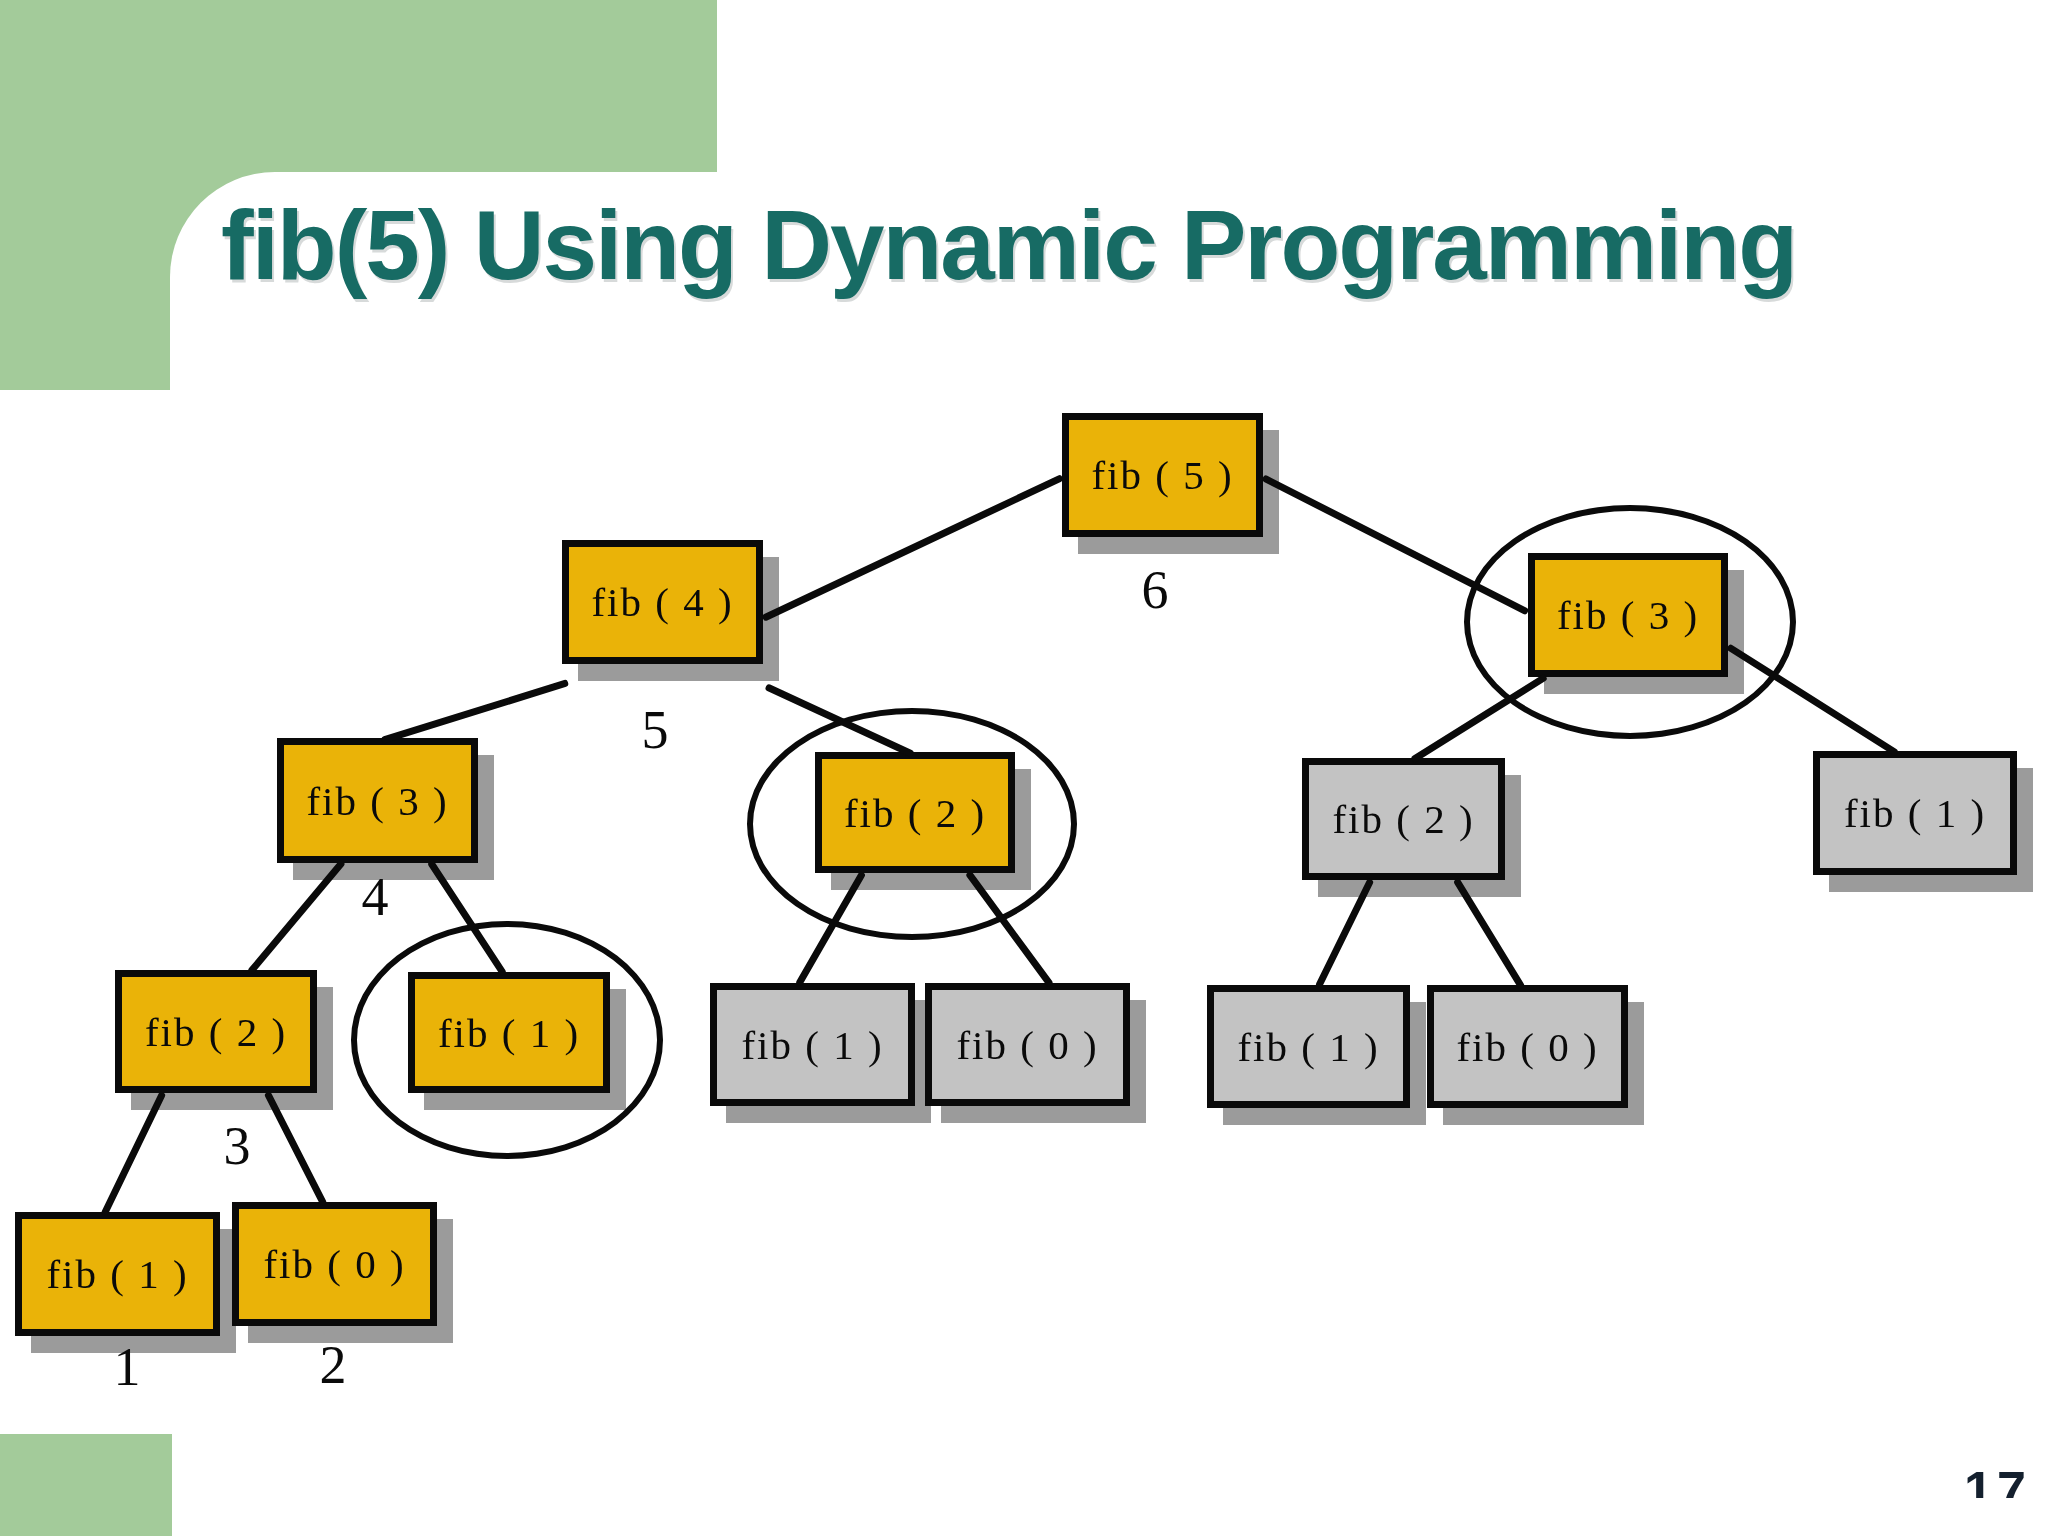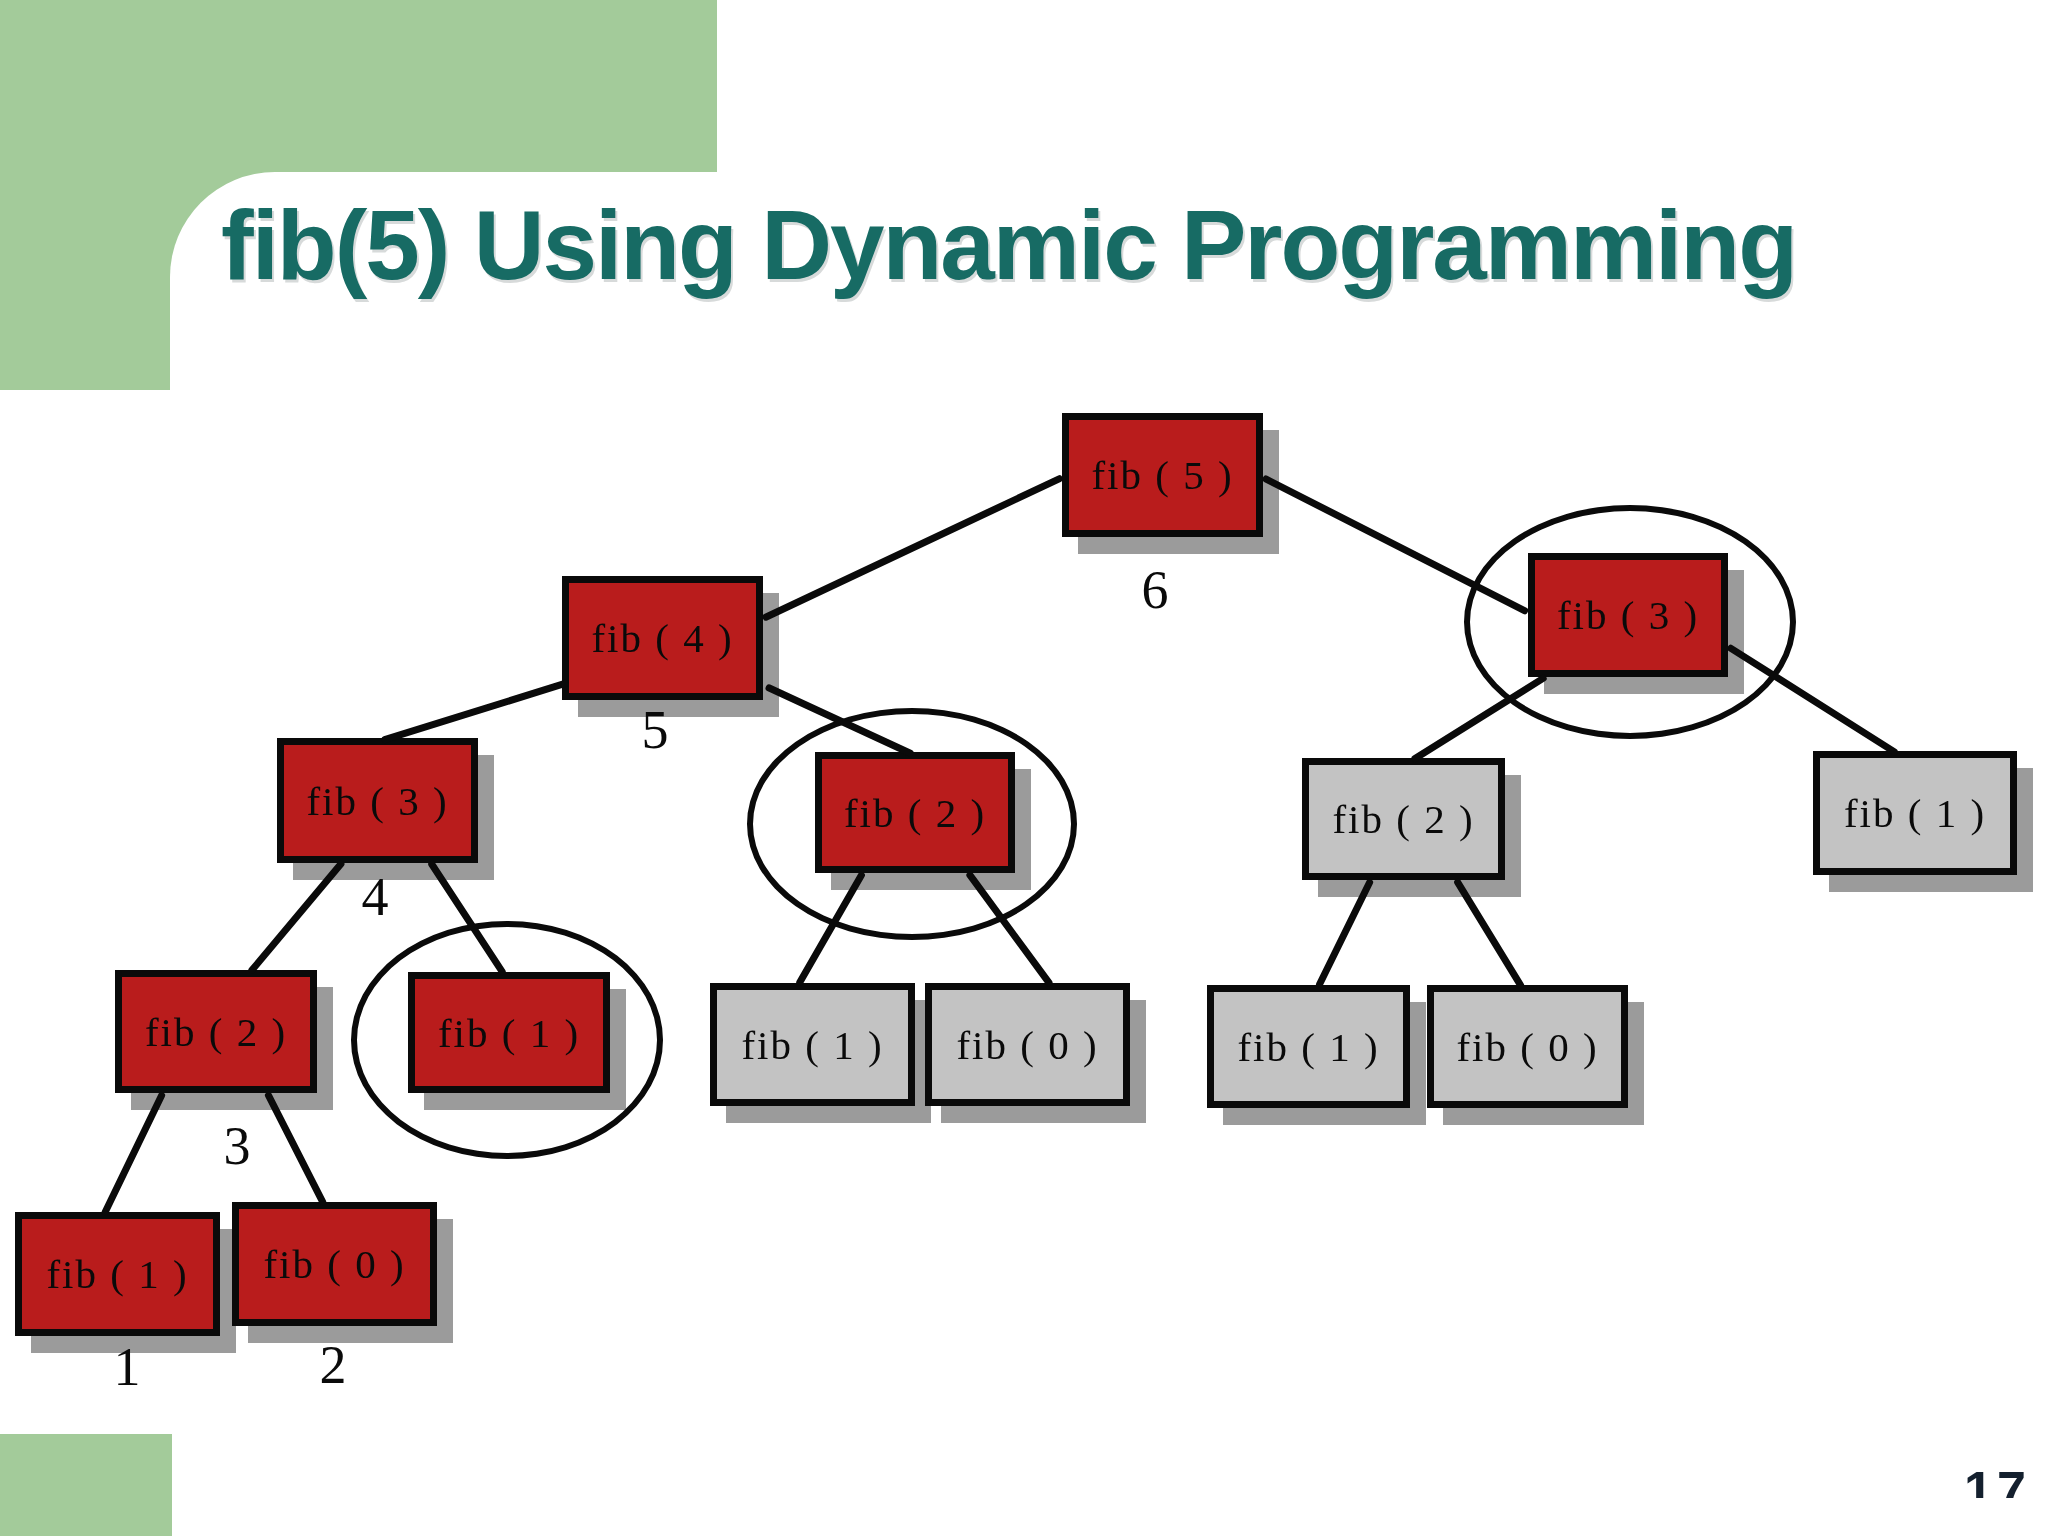--- a/index.html
+++ b/index.html
@@ -25,21 +25,21 @@
   }
   
   #diagram{position:absolute;left:0;top:0;width:2048px;height:1536px;z-index:6;}
   .node{
     position:absolute;box-sizing:border-box;border:7px solid #0a0a0a;
     display:flex;align-items:center;justify-content:center;
     font-family:"Liberation Serif",serif;font-size:41px;letter-spacing:2px;
     color:#0a0a0a;white-space:nowrap;
     box-shadow:16px 17px 0 #9b9b9b;
   }
-  .node.white{background:#b91c1c;}
+  .node.white{background:#eab308;}
   .node.gray{background:#c3c3c3;}
   .edge{
     position:absolute;height:7px;background:#0a0a0a;border-radius:3px;
     transform-origin:0 50%;z-index:8;
   }
   .halo{
     position:absolute;box-sizing:border-box;border:6px solid #0a0a0a;
     border-radius:50%;background:transparent;z-index:7;
   }
   .order-label{
@@ -62,21 +62,21 @@
 <div class="green-fillet" style="background: rgb(163, 203, 154);"></div>
 <div class="content-panel"></div>
 <div class="green-bottom" style="background: rgb(163, 203, 154);"></div>
 
 <h1 class="slide-title" style="color: rgb(23, 107, 100);">fib(5) Using Dynamic Programming</h1>
 
 <div id="diagram">
     <div class="node white" style="left: 1062px; top: 413px; width: 201px; height: 124px;">
       <span>fib ( 5 )</span>
     </div>
-    <div class="node white" style="left: 562px; top: 576px; width: 201px; height: 124px;">
+    <div class="node white" style="left: 562px; top: 540px; width: 201px; height: 124px;">
       <span>fib ( 4 )</span>
     </div>
     <div class="node white" style="left: 1528px; top: 553px; width: 200px; height: 124px;">
       <span>fib ( 3 )</span>
     </div>
     <div class="node white" style="left: 277px; top: 738px; width: 201px; height: 125px;">
       <span>fib ( 3 )</span>
     </div>
     <div class="node white" style="left: 815px; top: 752px; width: 200px; height: 121px;">
       <span>fib ( 2 )</span>

